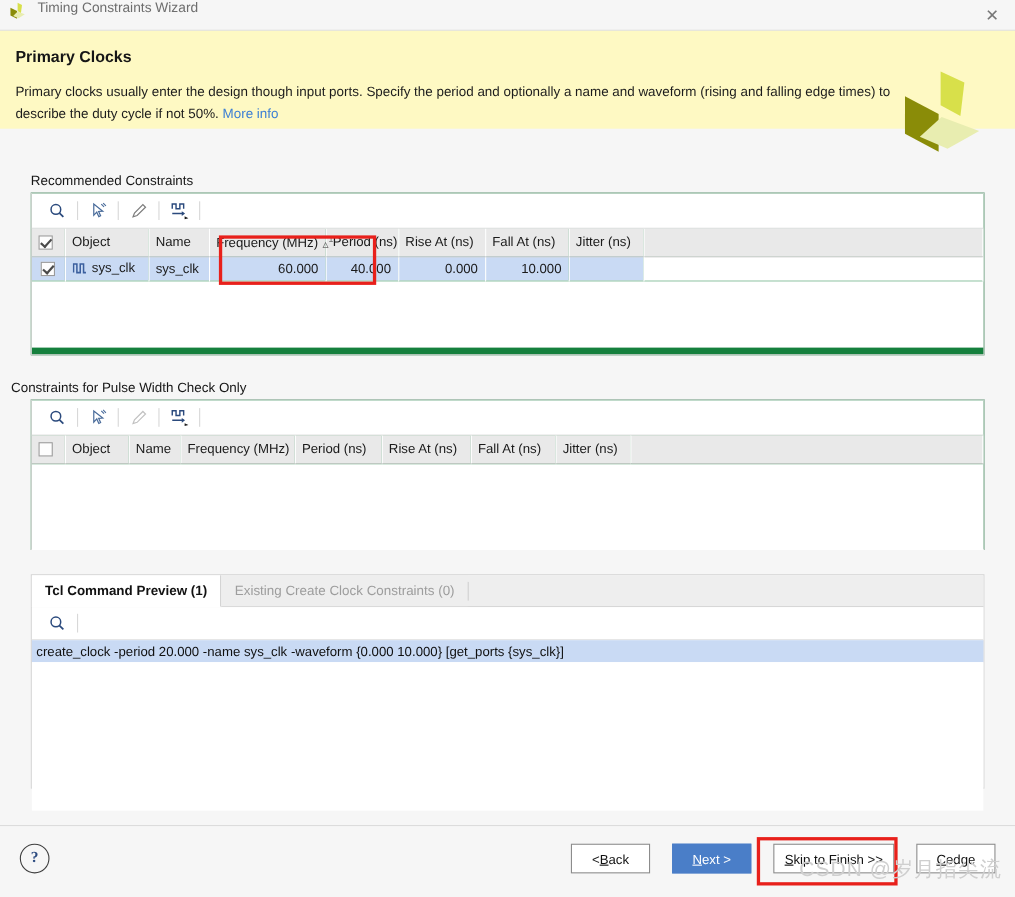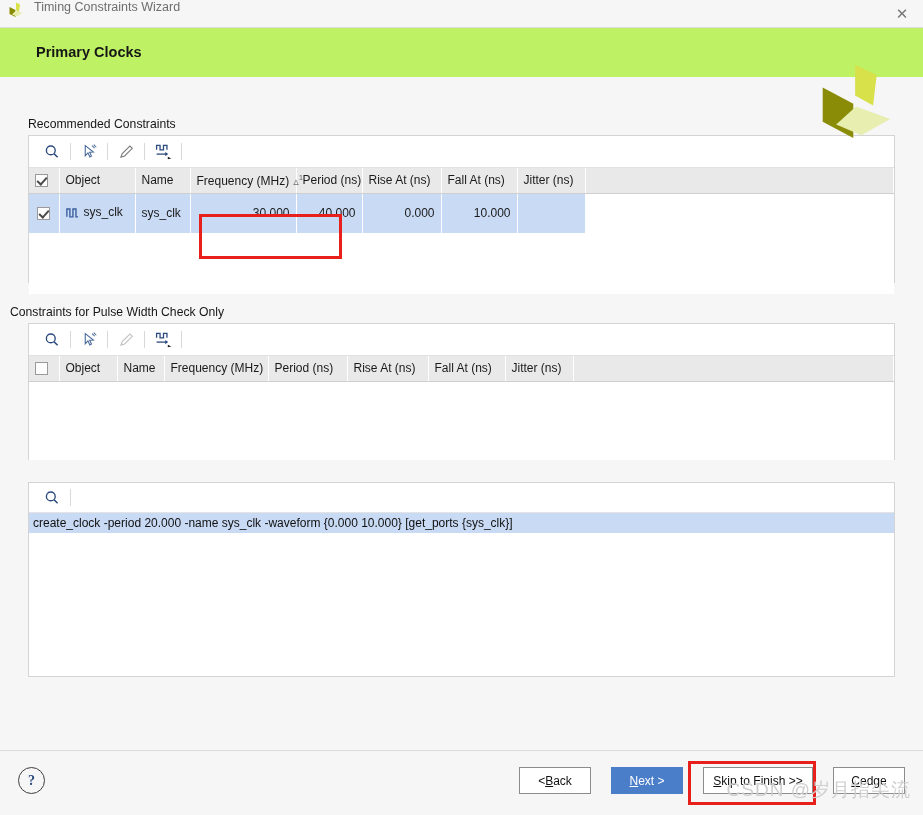--- a/index.html
+++ b/index.html
@@ -27,21 +27,21 @@
     font-family:"Liberation Sans", sans-serif;
   }
   .close-btn {
     position:absolute; right:0; top:0; width:42px; height:28px;
     display:flex; align-items:center; justify-content:center;
     color:#777; font-size:15px; line-height:1; cursor:pointer;
     font-family:"DejaVu Sans", sans-serif; font-weight:300;
   }
 
   
-  .header { position:relative; padding:16px 20px 4px 26px; background:#bef264; }
+  .header { position:relative; padding:16px 20px 4px 4px; background:#fef9c3; }
   .page-title { font-size:14.5px; font-weight:bold; color:#161616; margin:0 0 13px 10px; }
   .desc { margin:0 0 0 10px; font-size:12.2px; color:#1c1c1c; line-height:20px; max-width:800px; }
   .desc a { color:#3c7fd4; text-decoration:none; }
 
   .brand-logo { position:absolute; right:22px; top:28px; width:90px; height:90px; }
 
   
   .section-title {
     font-size:12.2px; font-weight:normal; color:#161616;
     margin:0 0 4px 28px;
@@ -67,21 +67,21 @@
   
   table.grid { border-collapse:collapse; width:100%; font-size:12px; table-layout:fixed; }
   table.grid th {
     background:#e9e9e9; color:#1a1a1a; font-weight:normal;
     border-right:1px solid #ffffff;
     border-bottom:1px solid #cfcfcf;
     height:25px; padding:0 6px; text-align:left; white-space:nowrap;
     font-size:12px;
   }
   table.grid td {
-    height:40px; padding:0 6px; border-right:1px solid #ffffff;
+    height:22px; padding:0 6px; border-right:1px solid #ffffff;
     border-bottom:1px solid #ffffff; white-space:nowrap; font-size:12px;
   }
   tr.sel td { background:#c9daf4; }
   td.r { text-align:right; }
   .chk {
     width:13px; height:13px; border:1px solid #9a9a9a; background:#fdfdfd;
     display:inline-block; position:relative; vertical-align:middle;
   }
   .chk.on::after {
     content:""; position:absolute; left:3px; top:0px; width:4px; height:8px;
@@ -149,20 +149,24 @@
       <polygon points="7,14 19,20 19,34 7,28" fill="#8a8c08"></polygon>
       <polygon points="20,21 33,26 22,33 12,29" fill="#e8edb0"></polygon>
     </svg>
   </span>
   <span class="title-text">Timing Constraints Wizard</span>
   <span class="close-btn">✕</span>
 </div>
 
 <div class="header">
   <div class="page-title">Primary Clocks</div>
+  <p class="desc">
+    <span>Primary clocks usually enter the design though input ports. Specify the period and optionally a name and waveform (rising and falling edge times) to describe the duty cycle if not 50%.</span>
+    <a href="#">More info</a>
+  </p>
   <span class="brand-logo">
     <svg width="90" height="90" viewBox="0 0 100 100">
       <polygon points="49,10 73,21 69,55 49,44" fill="#d8e04a"></polygon>
       <polygon points="13,35 47,53 47,91 13,73" fill="#8a8c08"></polygon>
       <polygon points="50,56 88,70 56,88 28,76" fill="#e8edb0"></polygon>
     </svg>
   </span>
 </div>
 
 <div class="section-title" style="margin-top:40px;">Recommended Constraints</div>
@@ -235,21 +239,21 @@
           <span class="chk on"></span>
         </td>
         <td>
           <span class="clk-ico">
             <svg width="13" height="11" viewBox="0 0 15 12">
                 <path d="M1 11 L1 2 L4.5 2 L4.5 11 L8 11 L8 2 L11.5 2 L11.5 11 L14 11" fill="none" stroke="#3b5f9e" stroke-width="1.6"></path>
               </svg>
           </span><span>sys_clk</span>
         </td>
         <td>sys_clk</td>
-        <td class="r">30.000</td>
+        <td class="r">60.000</td>
         <td class="r">40.000</td>
         <td class="r">0.000</td>
         <td class="r">10.000</td>
         <td class="r"></td>
         <td style="background:#ffffff;"></td>
       </tr>
     </tbody>
   </table>
   <div class="tbl-body-fill" style="height:60px;"></div>
 </div>
@@ -314,20 +318,29 @@
         <th>Fall At (ns)</th>
         <th>Jitter (ns)</th>
         <th></th>
       </tr>
     </thead>
   </table>
   <div class="tbl-body-fill" style="height:78px;"></div>
 </div>
 
 <div class="tabs-panel" style="margin-top:22px; height:195px;">
+  <div class="tabstrip">
+    <div class="tab active">
+      <span>Tcl Command Preview (1)</span>
+    </div>
+    <div class="tab">
+      <span>Existing Create Clock Constraints (0)</span>
+    </div>
+    <div class="tab-div"></div>
+  </div>
   <div class="tcl-toolbar">
     <div class="tb-btn">
       <svg width="16" height="16" viewBox="0 0 20 20">
           <circle cx="8.5" cy="8" r="5.5" fill="none" stroke="#2b4a7d" stroke-width="1.7"></circle>
           <line x1="12.6" y1="12.2" x2="17" y2="16.5" stroke="#2b4a7d" stroke-width="2"></line>
         </svg>
     </div>
     <div class="tb-sep"></div>
   </div>
   <div class="tcl-line">create_clock -period 20.000 -name sys_clk -waveform {0.000 10.000} [get_ports {sys_clk}]</div>

